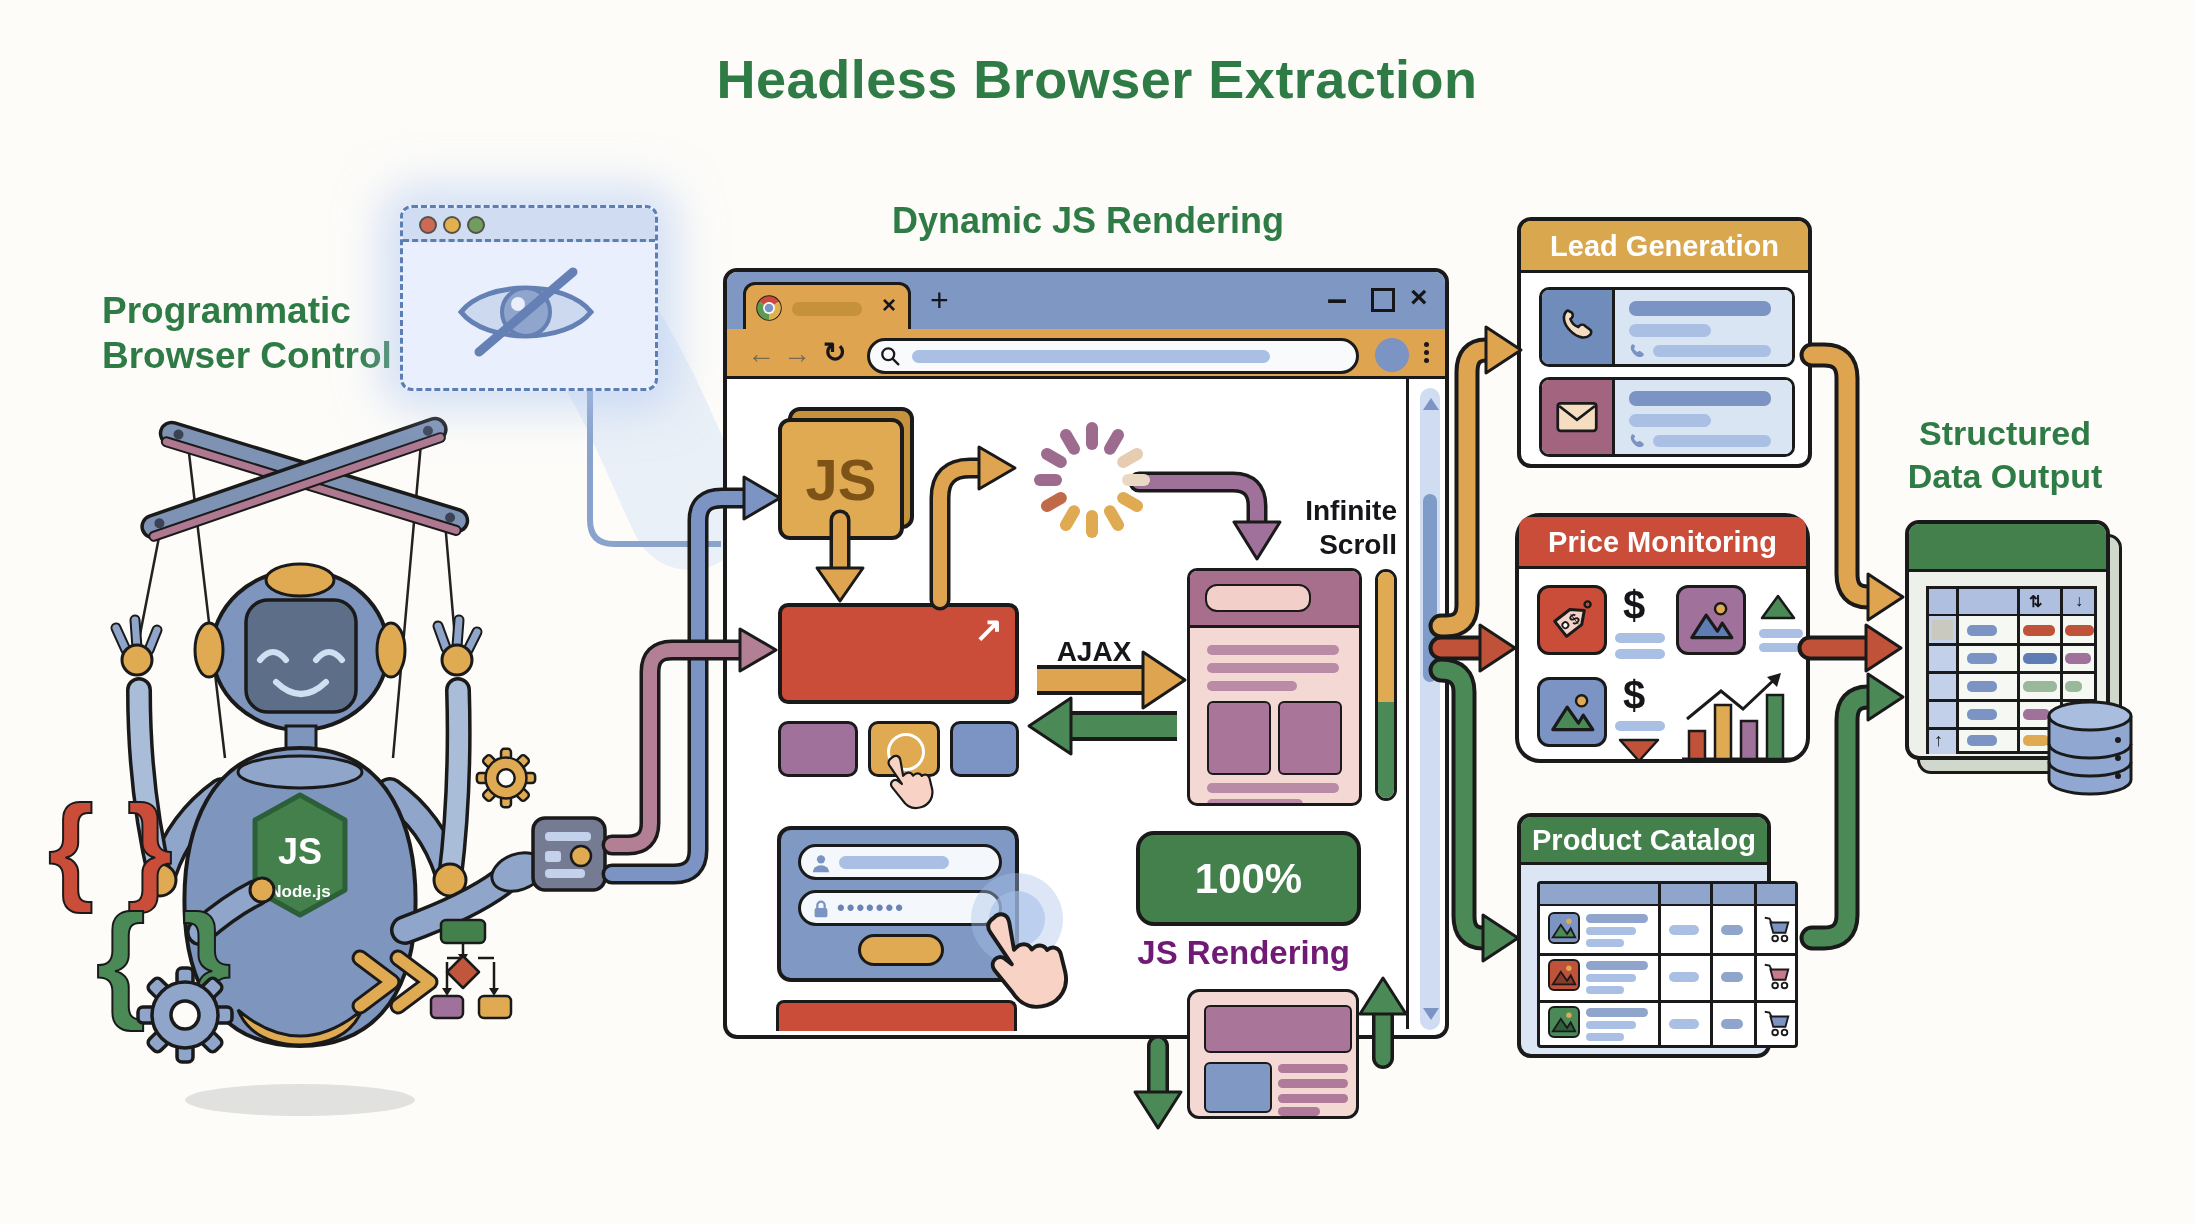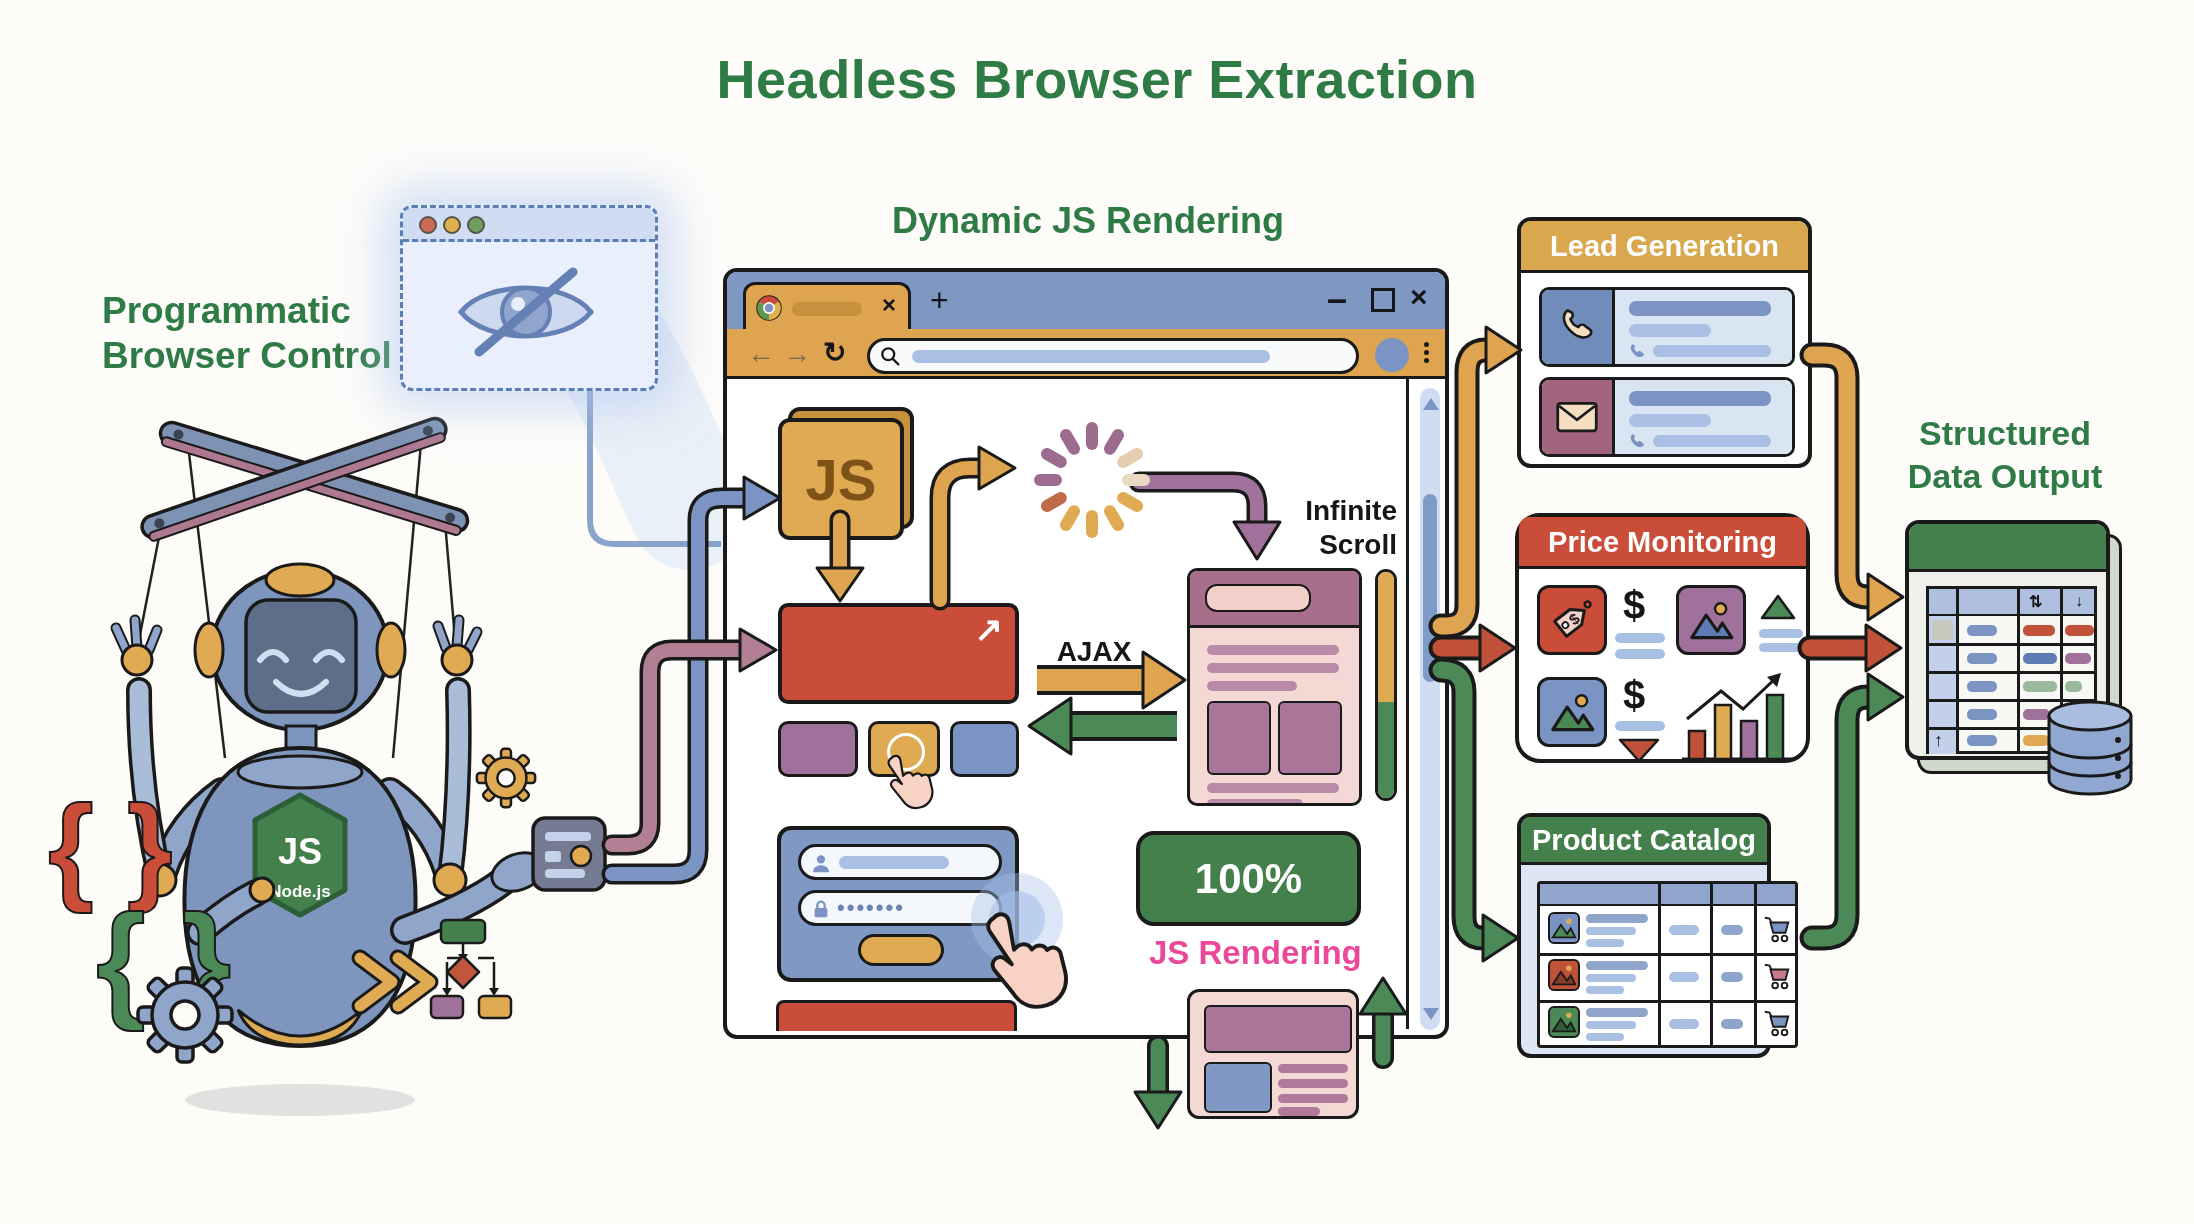--- a/index.html
+++ b/index.html
@@ -28,21 +28,21 @@
   .urlpill{left:140px;top:66px;width:492px;height:36px;background:#f8fafc;border:3px solid #1a1a1a;border-radius:18px;box-sizing:border-box;}
   .bar{border-radius:7px;}
   .jsbox{border:4px solid #1a1a1a;border-radius:12px;box-sizing:border-box;}
   .smallbtn{height:56px;border:3px solid #1a1a1a;border-radius:10px;box-sizing:border-box;top:449px;}
   .pinkpage{left:460px;top:296px;width:175px;height:238px;background:#f3d8d3;border:3px solid #1a1a1a;border-radius:10px;box-sizing:border-box;overflow:hidden;}
   .capsule{left:648px;top:297px;width:22px;height:232px;border:3px solid #1a1a1a;border-radius:12px;overflow:hidden;box-sizing:border-box;}
   .scrolltrack{left:693px;top:116px;width:20px;height:642px;background:#cfdcf1;border-radius:10px;}
   .logincard{left:50px;top:554px;width:242px;height:156px;background:#8099c4;border:4px solid #1a1a1a;border-radius:14px;box-sizing:border-box;}
   .pill{background:#f4f8fc;border:3px solid #1a1a1a;border-radius:18px;box-sizing:border-box;}
   .badge{left:409px;top:559px;width:225px;height:95px;background:#43804c;border:4px solid #1a1a1a;border-radius:18px;box-sizing:border-box;color:#fff;font-weight:bold;font-size:42px;text-align:center;line-height:88px;}
-  .badge-cap{left:422px;top:662px;width:225px;text-align:left;font-size:33px;font-weight:bold;color:#ec4899;}
+  .badge-cap{left:398px;top:662px;width:225px;text-align:right;font-size:33px;font-weight:bold;color:#701a75;}
   .lazycard{left:460px;top:717px;width:172px;height:130px;background:#f3d8d3;border:3px solid #1a1a1a;border-radius:12px;box-sizing:border-box;z-index:6;}
   
   .card{border:4px solid #1a1a1a;border-radius:14px;background:#fff;z-index:20;box-sizing:border-box;padding-left:6px;}
   .card-head{left:0;top:0;width:100%;text-align:center;color:#fff;font-weight:bold;font-size:29px;border-bottom:3px solid #1a1a1a;border-radius:10px 10px 0 0;box-sizing:border-box;}
   .contact{border:3px solid #1a1a1a;border-radius:10px;overflow:hidden;display:flex;box-sizing:border-box;}
   .iconbox{width:73px;height:100%;border-right:3px solid #1a1a1a;display:flex;align-items:center;justify-content:center;box-sizing:border-box;}
   .cpanel{flex:1;background:#d9e5f3;position:relative;}
   .ibox{width:70px;height:70px;border:3px solid #1a1a1a;border-radius:12px;box-sizing:border-box;display:flex;align-items:center;justify-content:center;}
   .dollar{font-size:40px;font-weight:bold;color:#15151a;}
   

